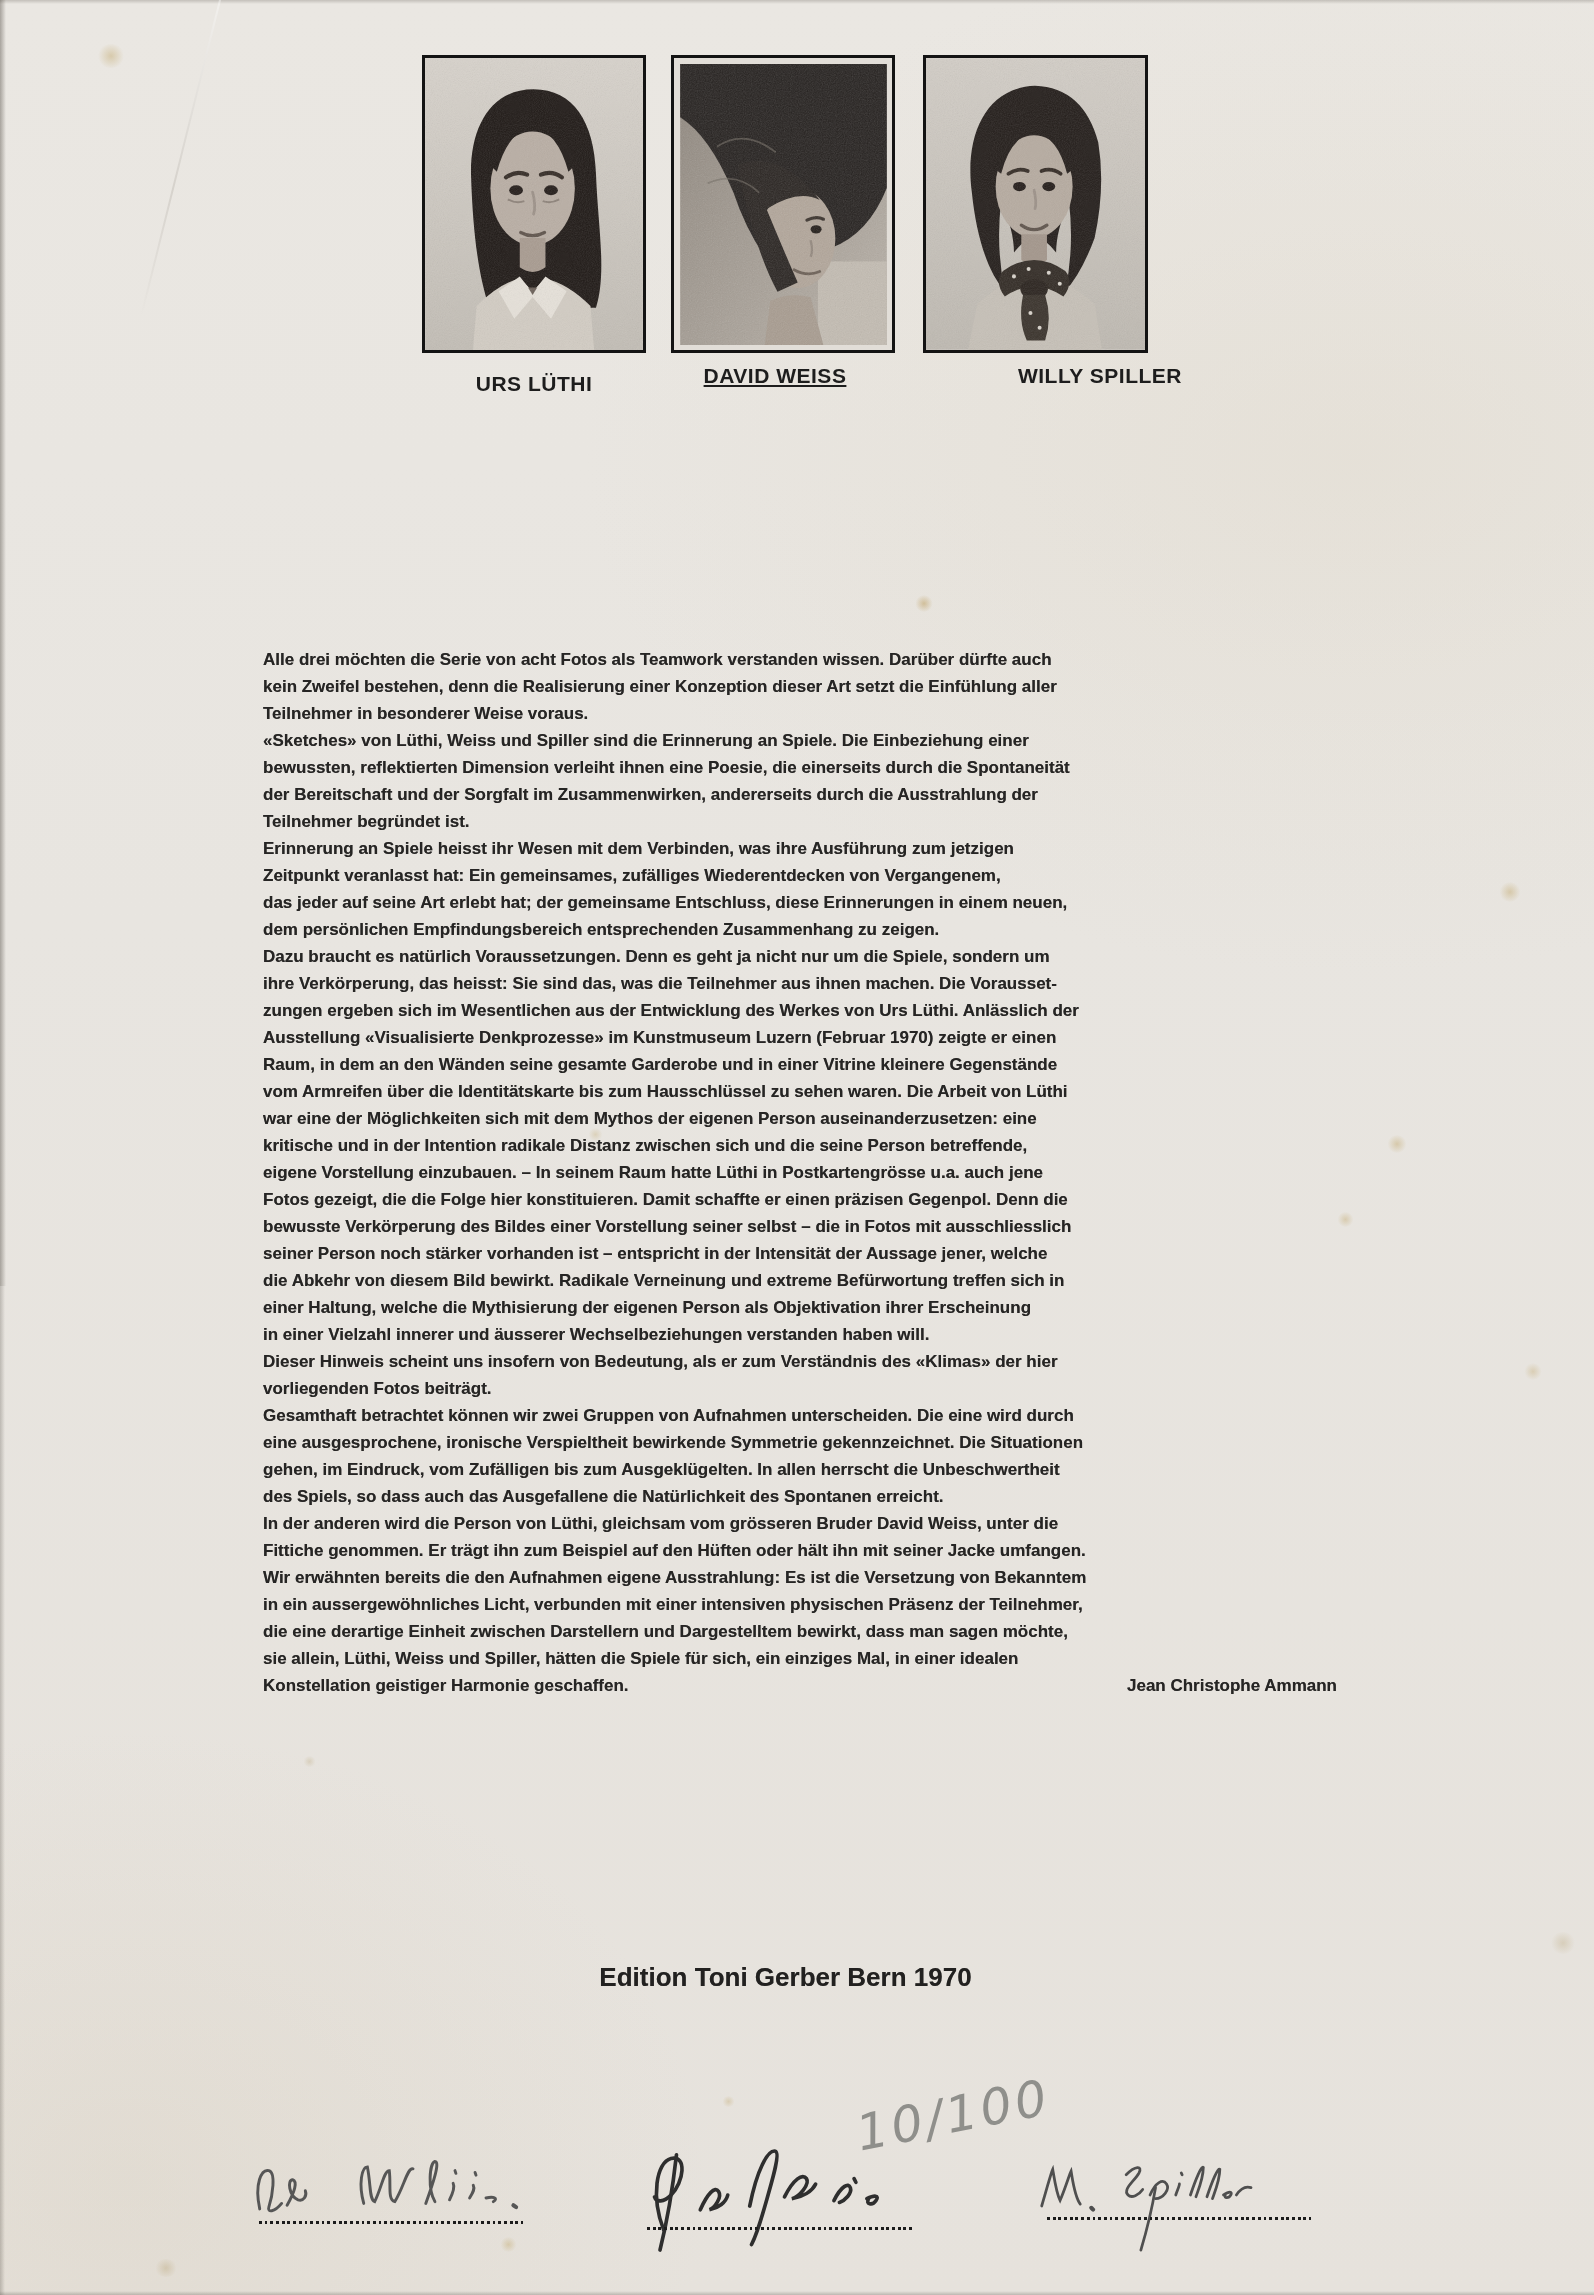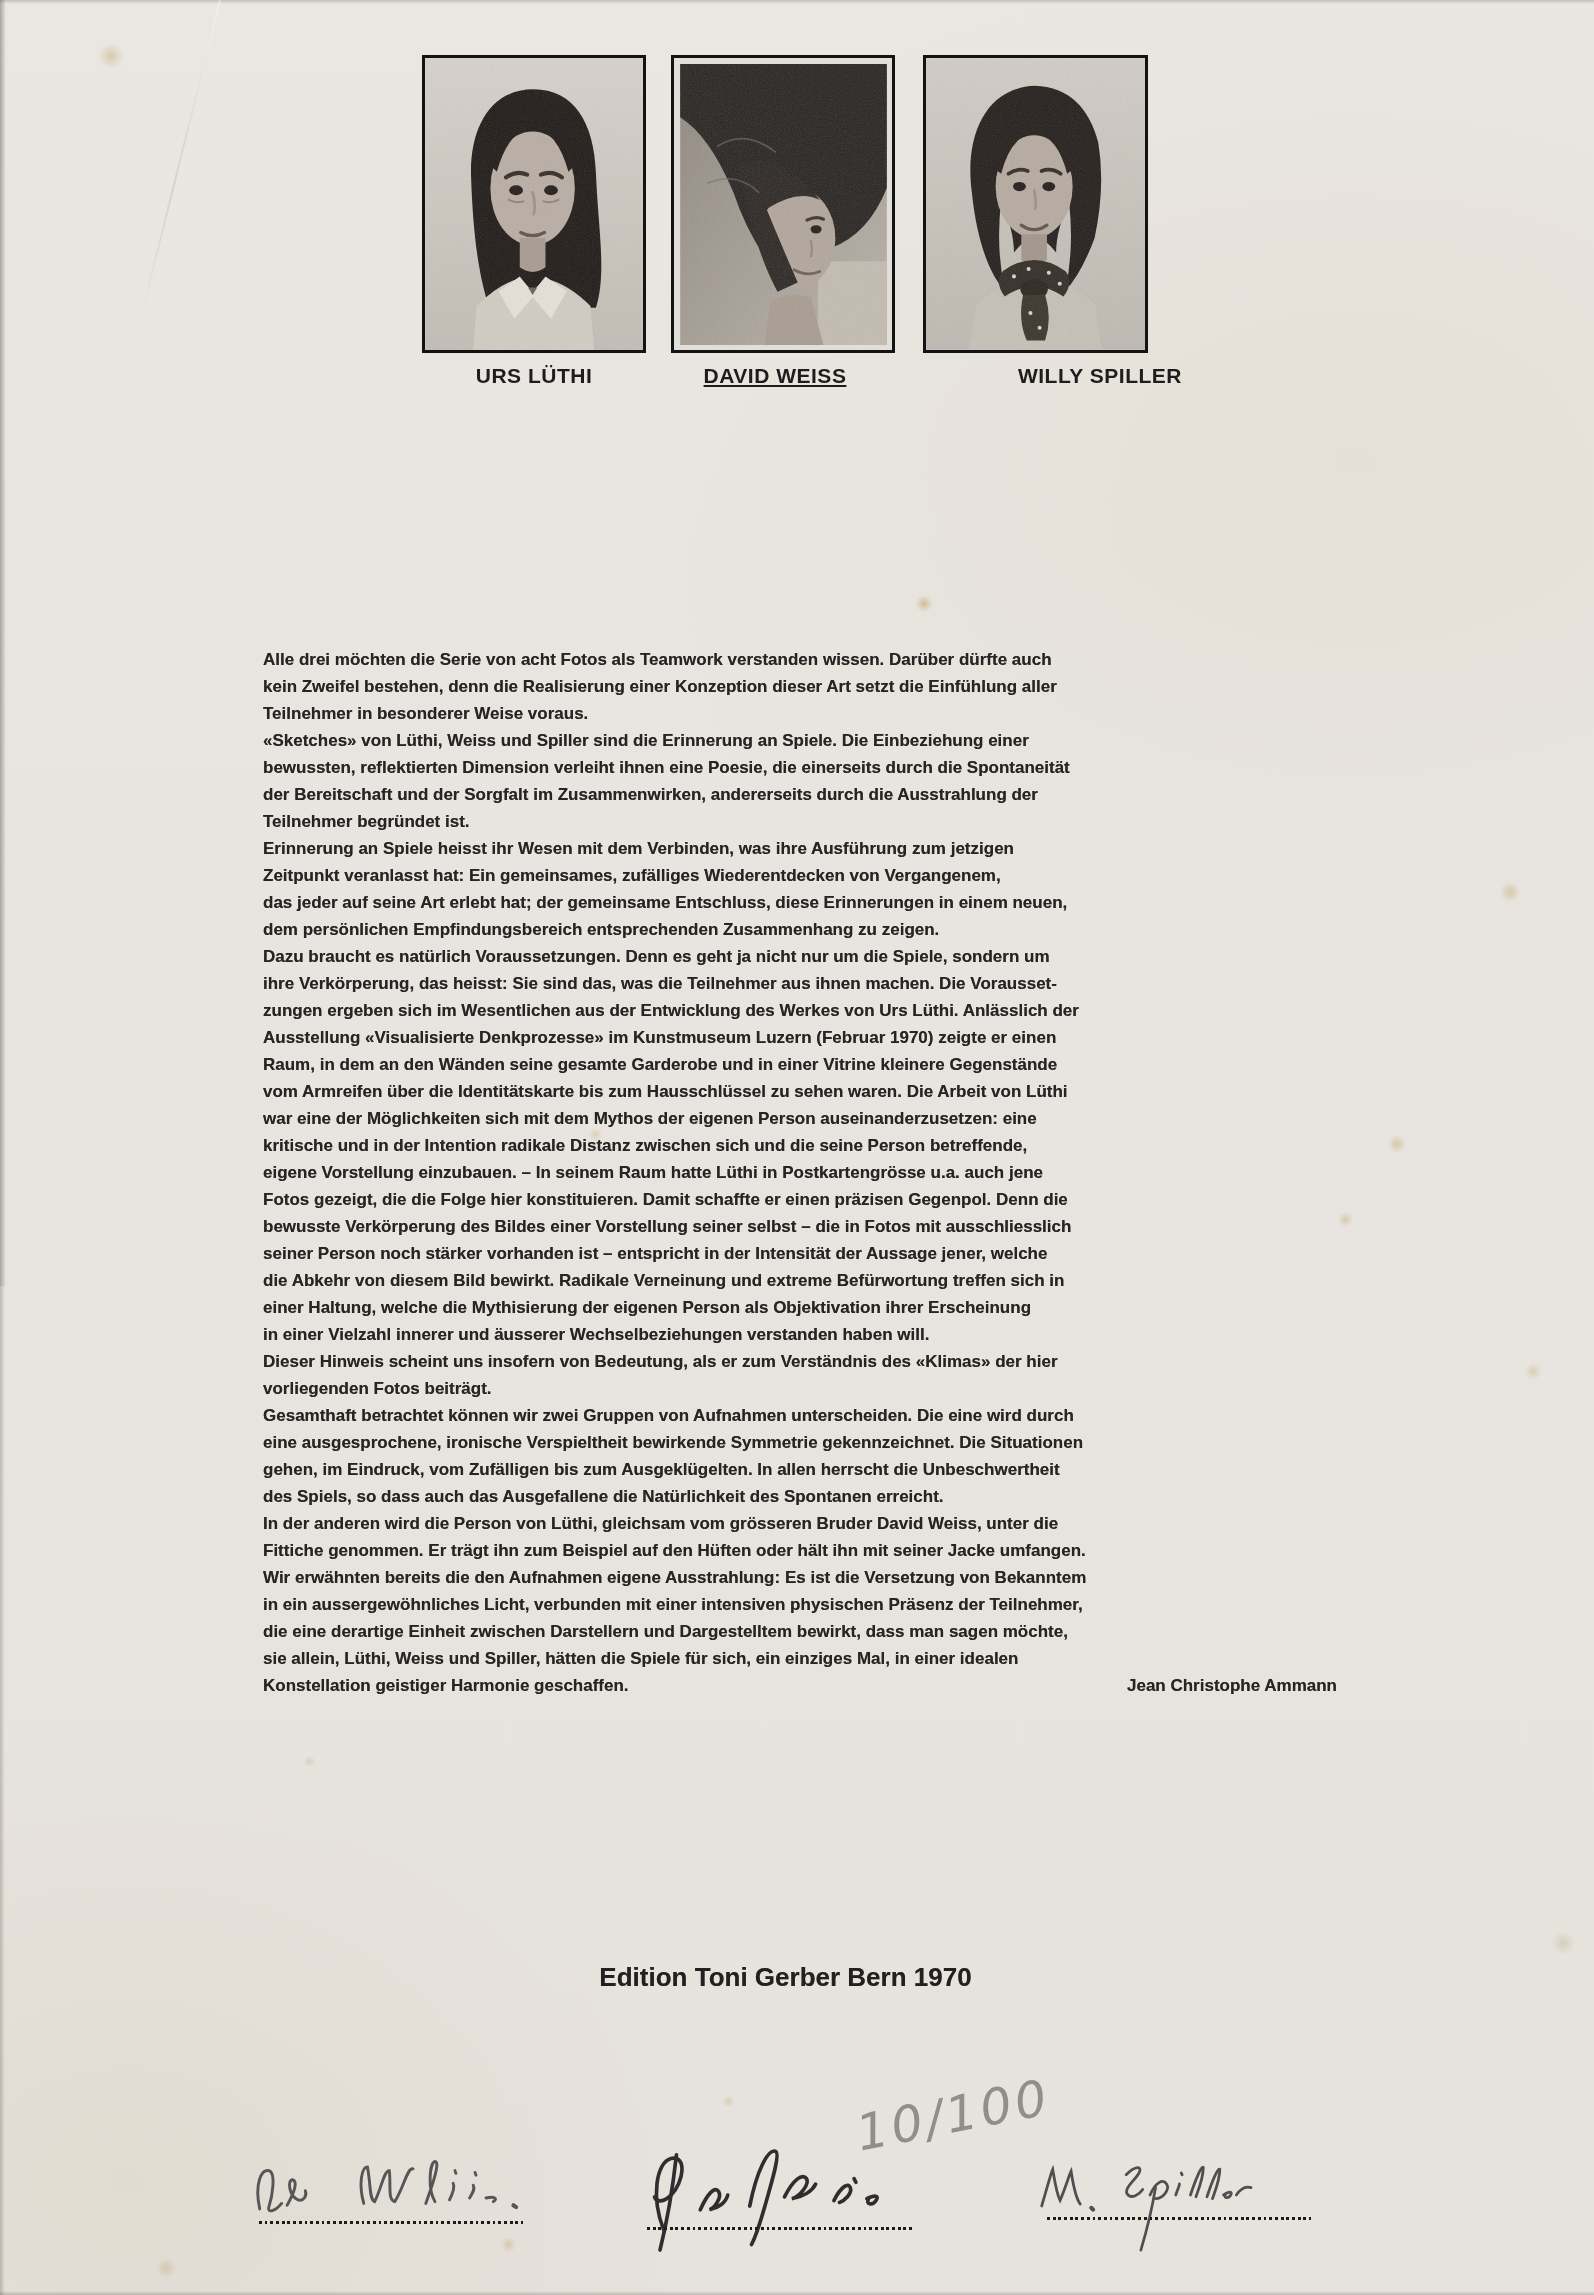--- a/index.html
+++ b/index.html
@@ -27,21 +27,21 @@
   .stain{position:absolute;border-radius:50%;}
 
   
   .photo-frame{position:absolute;top:55px;border:3.7px solid #131313;background:#ddd8d1;}
   .photo-frame svg{display:block;}
   .pf-1{left:422px;width:218px;height:292px;}
   .pf-2{left:671px;width:207px;height:281px;padding:5.5px;background:#e2ded8;}
   .pf-3{left:923px;width:219px;height:292px;}
   .photo-label{position:absolute;top:364px;font-weight:bold;font-size:21px;
     letter-spacing:0.5px;color:#1d1d1d;text-align:center;width:230px;}
-  .pl-1{left:419px;} .pl-2{left:660px;text-decoration:underline;} .pl-3{left:952px;text-align:right;}
+  .pl-1{left:419px;margin-top:8px;} .pl-2{left:660px;text-decoration:underline;} .pl-3{left:952px;text-align:right;}
 
   .title{position:absolute;left:0;right:0;top:507px;text-align:center;
     font-size:87px;font-weight:bold;letter-spacing:0.9px;color:#181715;
     text-shadow:0 0 0.9px rgba(20,18,15,.7);}
 
   .essay{position:absolute;left:263px;top:646px;width:1084px;
     font-size:17px;line-height:27px;font-weight:bold;color:#262524;
     text-shadow:0 0 0.5px rgba(30,28,25,.55);}
   .essay-last{display:flex;justify-content:space-between;width:1074px;text-align:right;}
 

